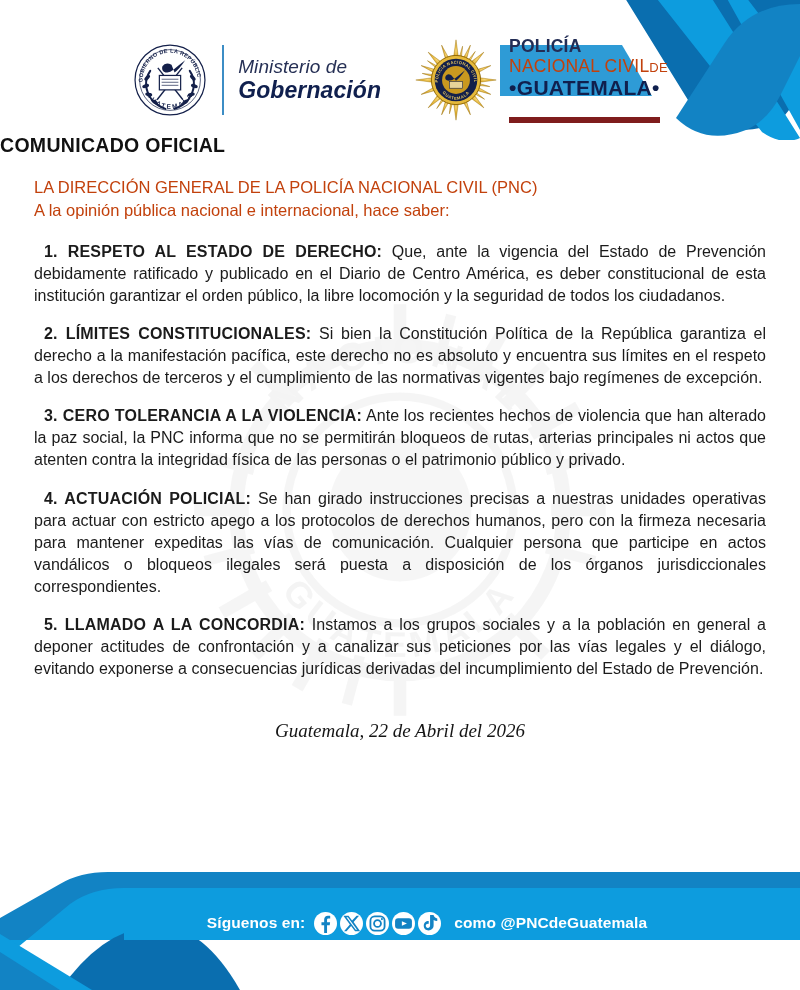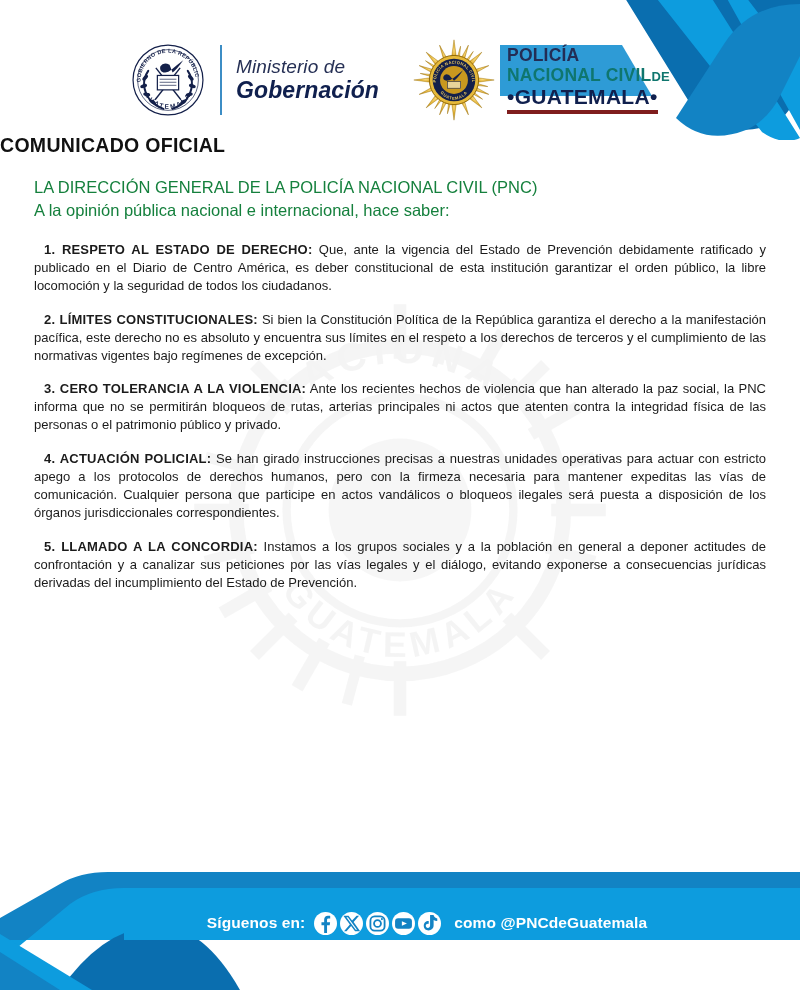--- a/index.html
+++ b/index.html
@@ -86,30 +86,30 @@
   }
   .pnc-block {
     display: flex;
     align-items: center;
     gap: 12px;
     margin-left: 8px;
   }
   .pnc-badge { width: 82px; height: 82px; display: block; }
   .pnc-text { line-height: 1.12; color: #14204A; }
   .pnc-l1 { font-size: 17.5px; font-weight: 700; letter-spacing: .2px; color: #232D55; }
-  .pnc-l2 { font-size: 17.5px; font-weight: 700; letter-spacing: .2px; color: #0f766e; }
+  .pnc-l2 { font-size: 17.5px; font-weight: 400; letter-spacing: .2px; color: #c2410c; }
   .pnc-l2 .small { font-size: 13px; }
   .pnc-l3 {
     font-size: 21px;
     font-weight: 700;
     letter-spacing: .3px;
     color: #10204E;
-    border-bottom: 4px solid #7f1d1d;
+    border-bottom: 6px solid #7f1d1d;
     display: inline-block;
-    padding-bottom: 1px;
+    padding-bottom: 17px;
     text-align: right;
   }
 
   
   .title {
     position: absolute;
     top: 134px;
     left: 0;
     width: 752px;
     text-align: left;
@@ -124,27 +124,27 @@
   .body-wrap {
     position: absolute;
     top: 176px;
     left: 34px;
     width: 732px;
     z-index: 2;
   }
   .intro {
     font-size: 16.5px;
     line-height: 1.42;
-    color: #15803d;
+    color: #c2410c;
     margin-bottom: 18px;
   }
   .intro div { white-space: nowrap; }
 
   .clause {
-    font-size: 13px;
+    font-size: 16px;
     line-height: 1.38;
     text-align: justify;
     text-justify: inter-word;
     color: #1b1b1b;
     margin-bottom: 16px;
     text-indent: 10px;
   }
   .clause b {
     font-weight: 700;
     letter-spacing: .2px;
@@ -429,20 +429,21 @@
     <span>Se han girado instrucciones precisas a nuestras unidades operativas para actuar con estricto apego a los protocolos de derechos humanos, pero con la firmeza necesaria para mantener expeditas las vías de comunicación. Cualquier persona que participe en actos vandálicos o bloqueos ilegales será puesta a disposición de los órganos jurisdiccionales correspondientes.</span>
   </p>
 
   <p class="clause">
     <b><span>5.</span>
     <span>LLAMADO A LA CONCORDIA:</span></b>
     <span>Instamos a los grupos sociales y a la población en general a deponer actitudes de confrontación y a canalizar sus peticiones por las vías legales y el diálogo, evitando exponerse a consecuencias jurídicas derivadas del incumplimiento del Estado de Prevención.</span>
   </p>
 
 
+  <div class="datestamp">Guatemala,  22 de Abril del 2026</div>
 </div>
 
 <svg class="deco-bottom" viewBox="0 0 800 120" preserveAspectRatio="none">
   <path d="M0 48 L60 14 Q80 2 108 2 L800 2 L800 70 L0 70 Z" fill="#1283C4"></path>
   <path d="M0 92 L70 34 Q92 18 124 18 L800 18 L800 70 L0 70 Z" fill="#0D9CDE"></path>
   <path d="M60 120 Q100 62 150 56 Q200 50 240 120 Z" fill="#0A6EAF"></path>
   <path d="M0 64 L92 120 L0 120 Z" fill="#0D9CDE"></path>
   <path d="M0 120 L0 82 L60 120 Z" fill="#1283C4"></path>
   <rect x="124" y="18" width="676" height="52" fill="#0D9CDE"></rect>
 </svg>

